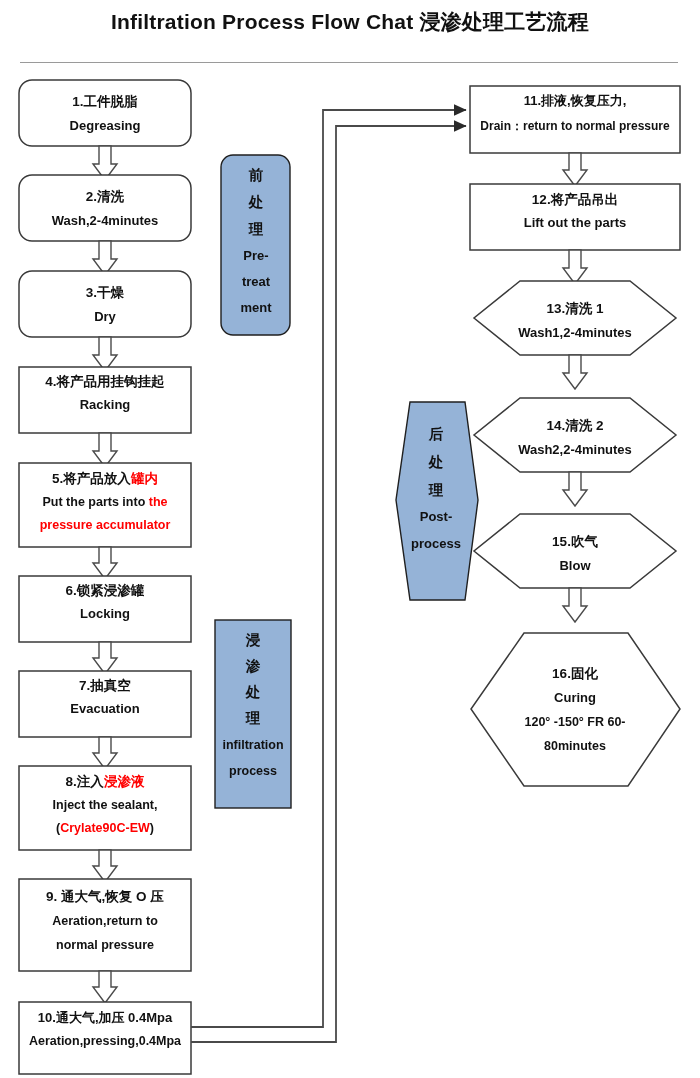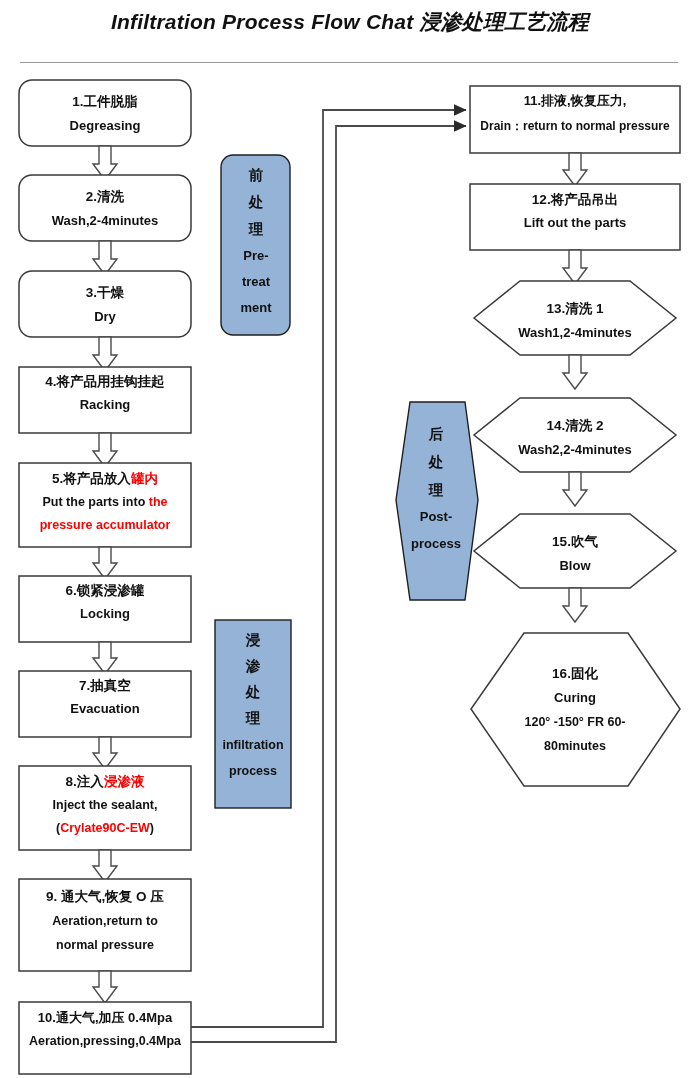--- a/index.html
+++ b/index.html
@@ -2,21 +2,20 @@
 <html><head>
 <meta charset="utf-8">
 <style>
   html,body{margin:0;padding:0;background:#ffffff;}
   body{width:700px;height:1078px;position:relative;overflow:hidden;
        font-family:"Liberation Sans","DejaVu Sans",sans-serif;}
   #chart-title{
     position:absolute; left:0; top:8px; width:700px; text-align:center;
     font-size:21px; font-weight:bold; color:#111; letter-spacing:.2px;
     white-space:nowrap;
-    font-style:italic;
   }
   #title-divider{
     position:absolute; left:20px; top:62px; width:658px; height:0;
     border-top:1.4px solid #9a9a9a;
   }
   #flow-svg{position:absolute;left:0;top:0;width:700px;height:1078px;}
   .nodetext{
     font-family:"Liberation Sans","DejaVu Sans",sans-serif;
     font-weight:bold; fill:#111; text-anchor:middle;
   }

